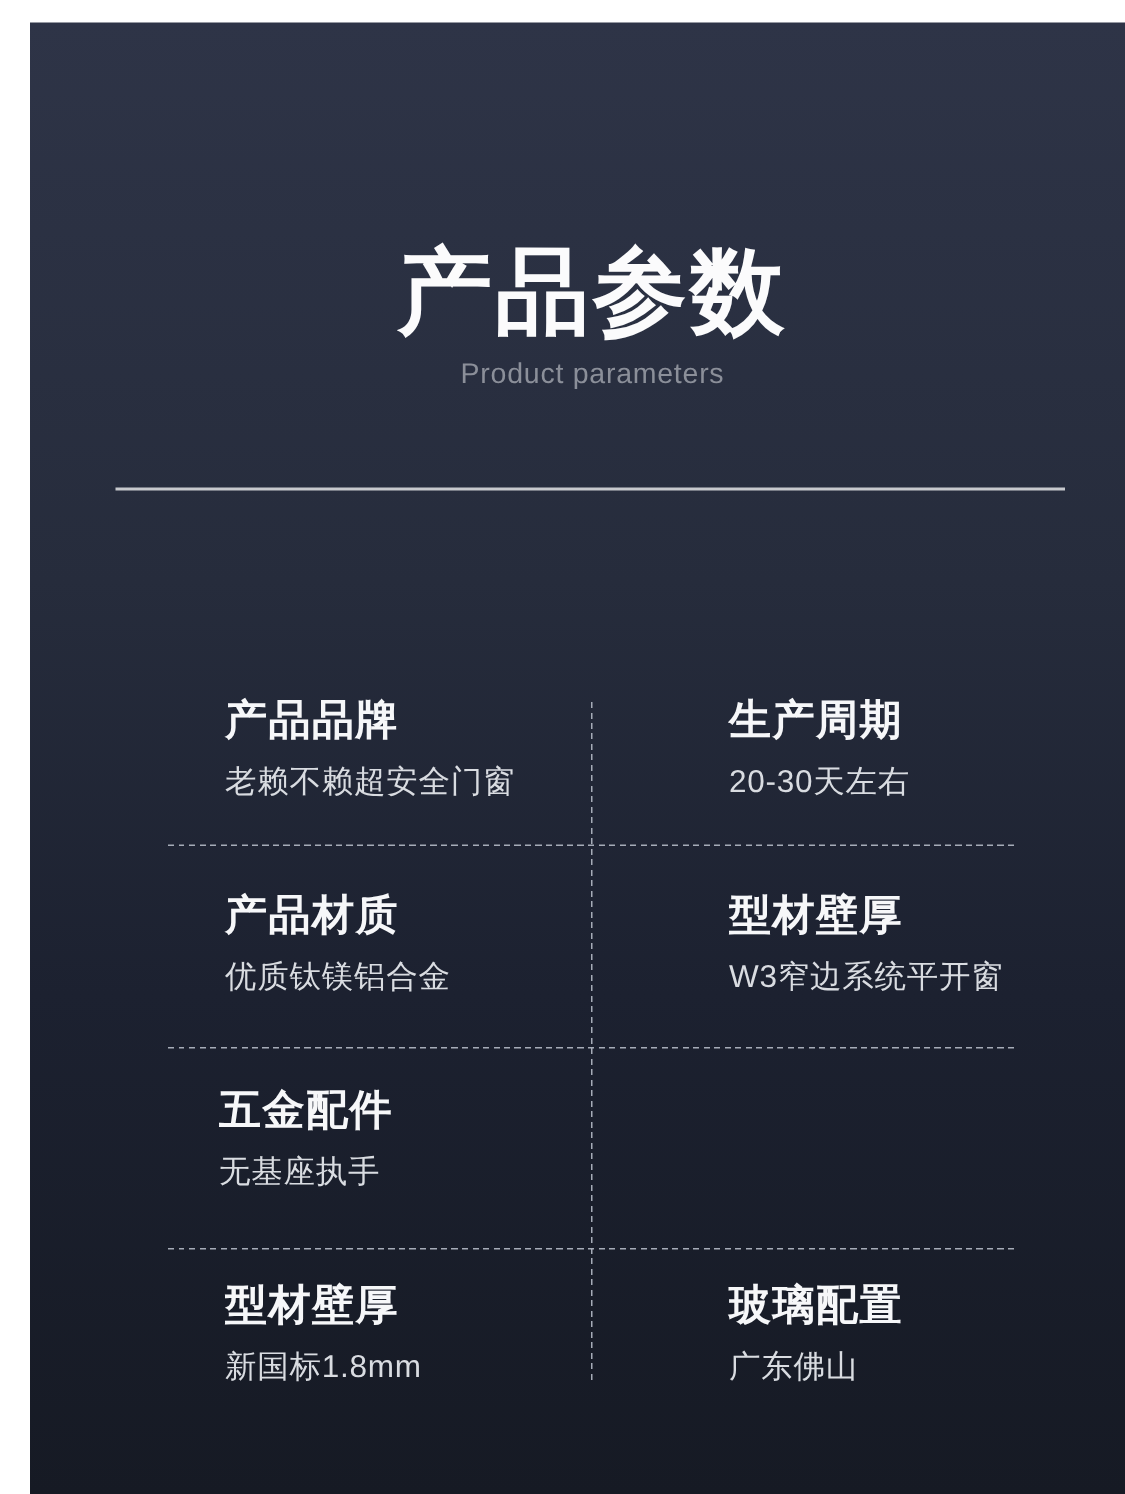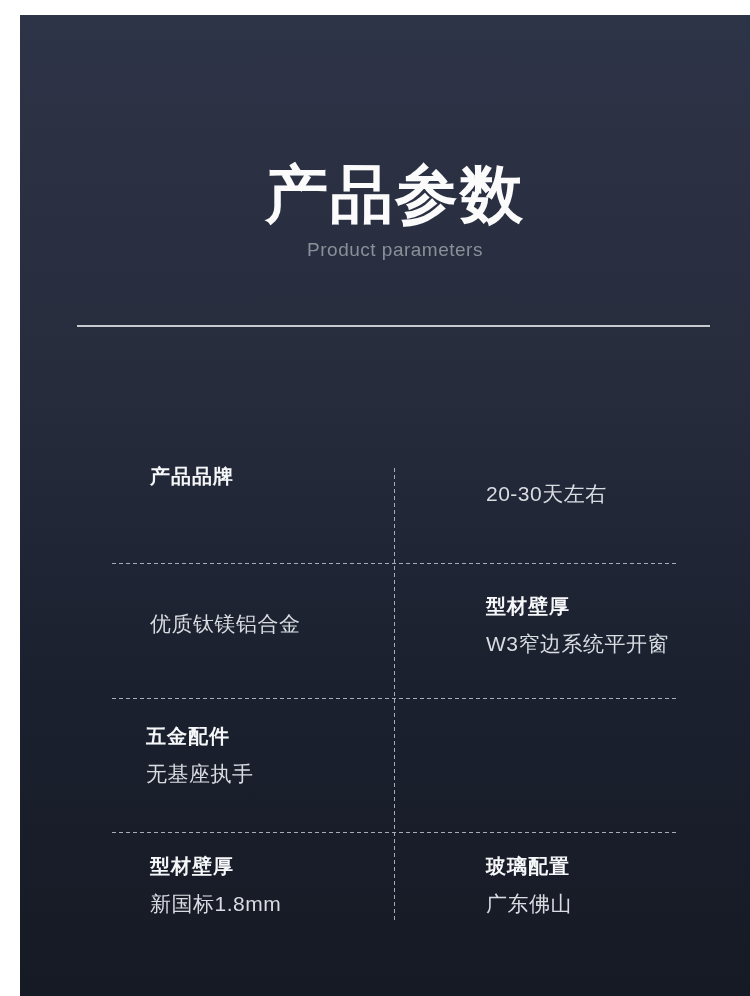--- a/index.html
+++ b/index.html
@@ -54,21 +54,21 @@
   .h-dash.d1 { top: 563px; }
   .h-dash.d2 { top: 698px; }
   .h-dash.d3 { top: 832px; }
   .v-dash {
     position: absolute; left: 374px; top: 468px;
     width: 1px; height: 452px;
     background: repeating-linear-gradient(180deg, #a6acb8 0px, #a6acb8 4px, transparent 4px, transparent 7px);
   }
   .cell { position: absolute; }
   .cell .label {
-    font-size: 20px;
+    font-size: 28px;
     font-weight: 700;
     letter-spacing: 1px;
     line-height: 1;
     color: #f6f7f9;
   }
   .cell .value {
     margin-top: 15px;
     font-size: 21px;
     font-weight: 400;
     letter-spacing: 0.5px;
@@ -95,25 +95,28 @@
   <div class="subtitle">Product parameters</div>
   <div class="rule"></div>
 
   <div class="h-dash d1"></div>
   <div class="h-dash d2"></div>
   <div class="h-dash d3"></div>
   <div class="v-dash"></div>
 
   <div class="cell pos-0">
     <div class="label">产品品牌</div>
+    <div class="value">老赖不赖超安全门窗</div>
   </div>
   <div class="cell pos-1">
+    <div class="label">生产周期</div>
     <div class="value">20-30天左右</div>
   </div>
   <div class="cell pos-2">
+    <div class="label">产品材质</div>
     <div class="value">优质钛镁铝合金</div>
   </div>
   <div class="cell pos-3">
     <div class="label">型材壁厚</div>
     <div class="value">W3窄边系统平开窗</div>
   </div>
   <div class="cell pos-4">
     <div class="label">五金配件</div>
     <div class="value">无基座执手</div>
   </div>

